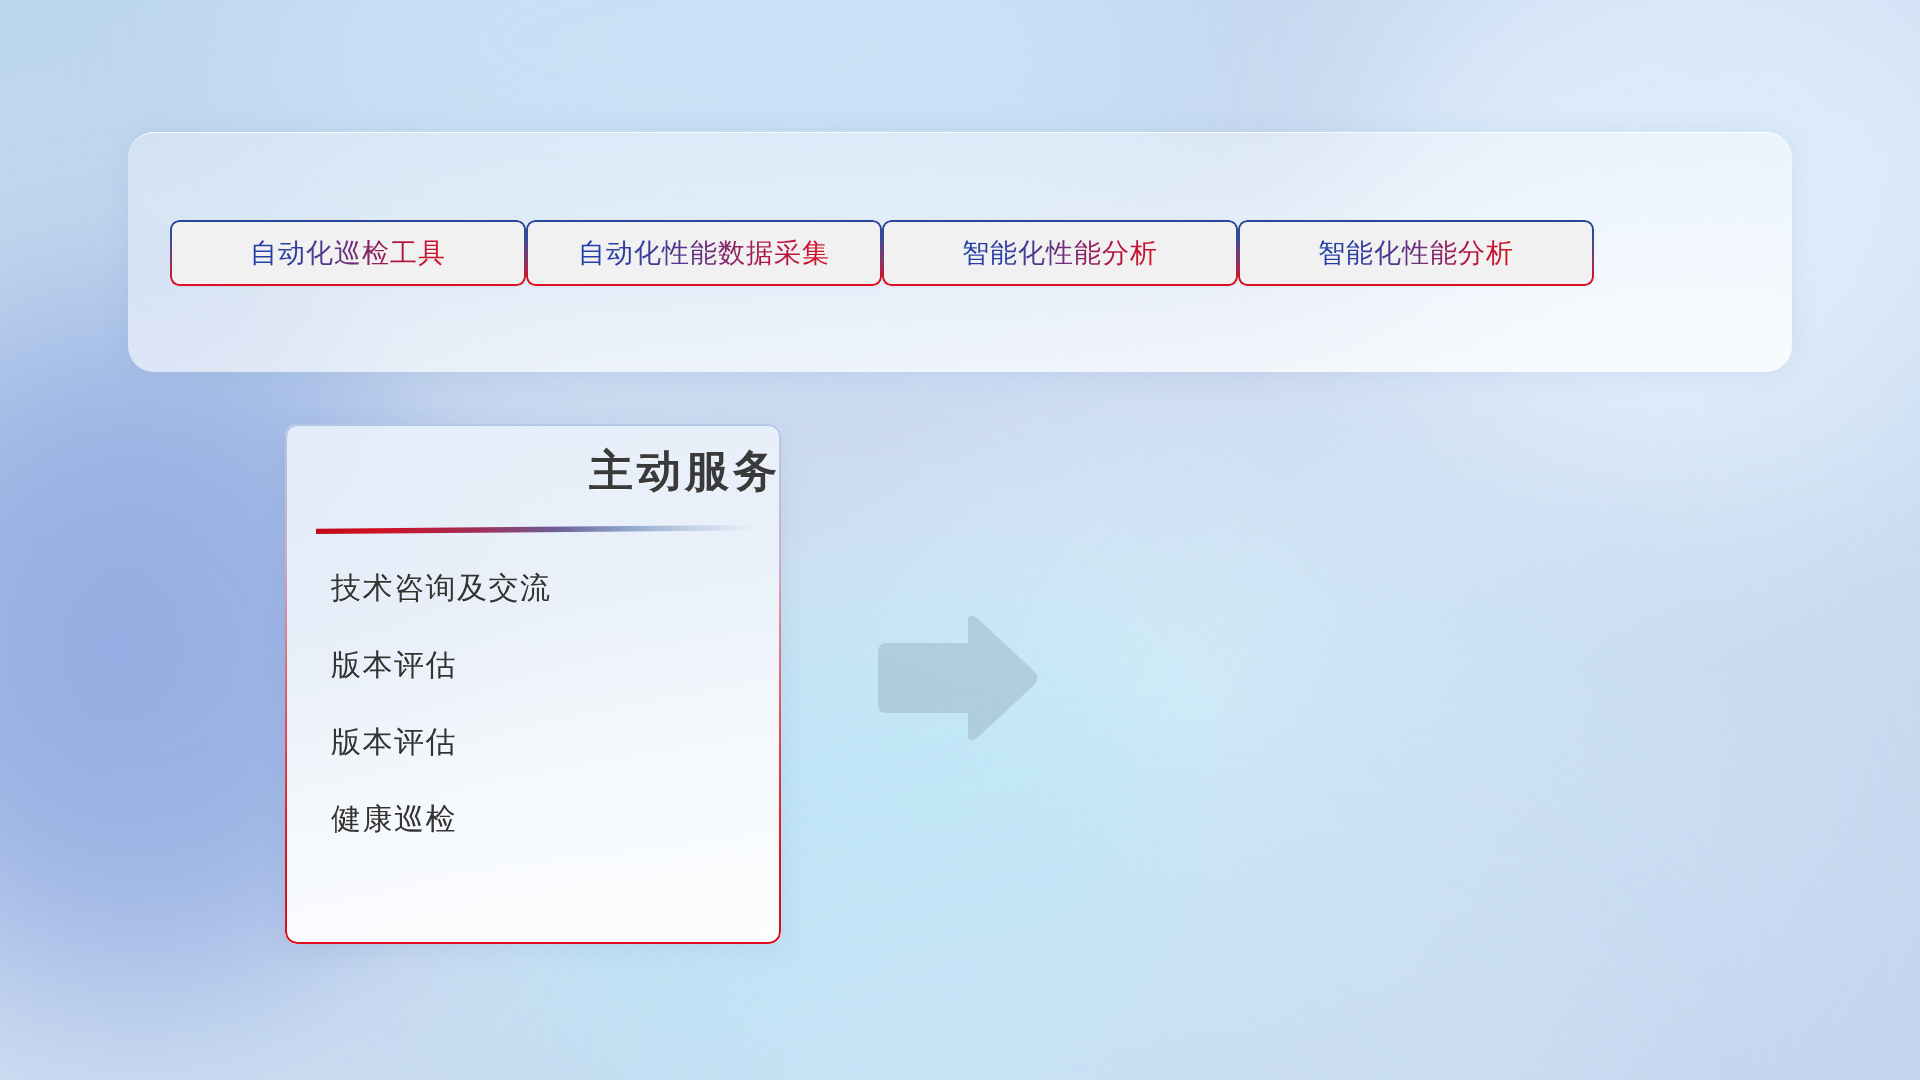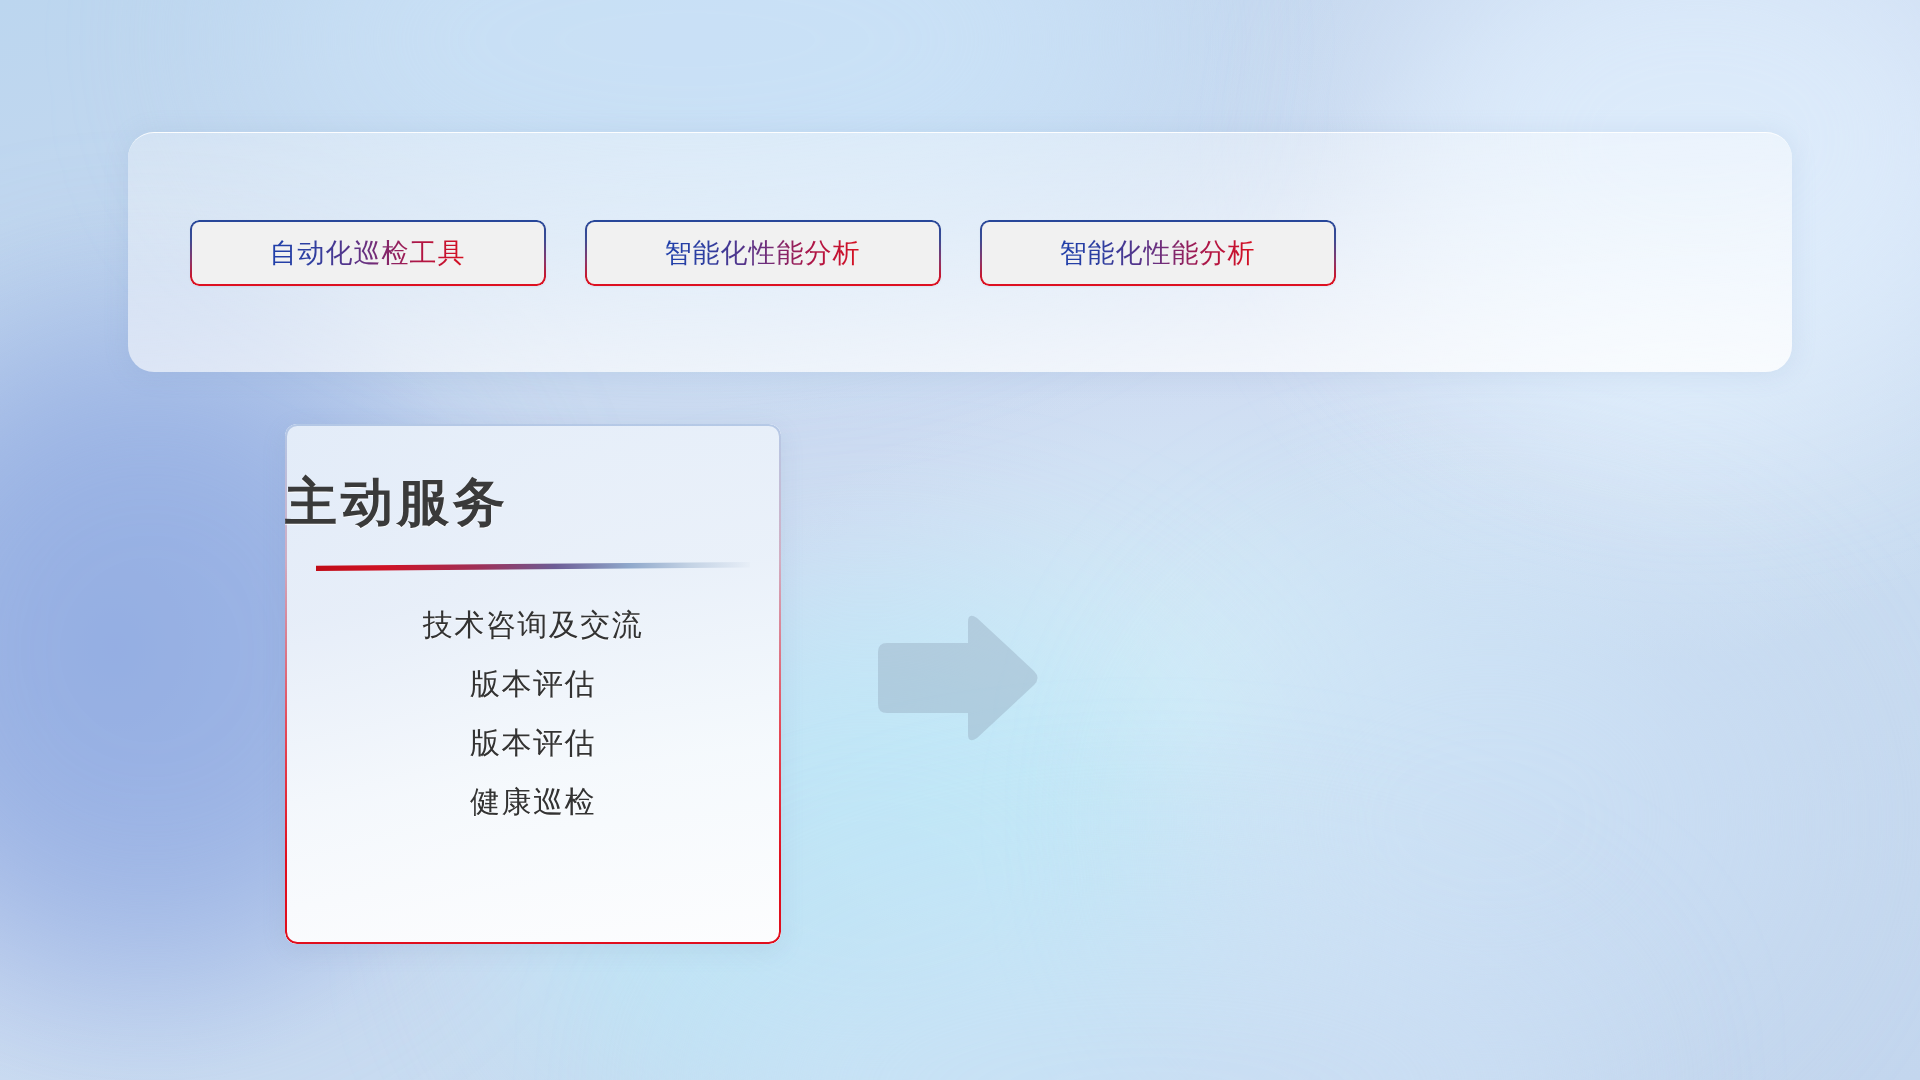--- a/index.html
+++ b/index.html
@@ -47,21 +47,21 @@
     height: 240px;
     border-radius: 26px;
     background: linear-gradient(176deg,
         rgba(255,255,255,0.30) 0%,
         rgba(255,255,255,0.46) 40%,
         rgba(255,255,255,0.80) 100%);
     box-shadow: 0 2px 26px rgba(120,150,190,0.16);
     border-top: 1px solid rgba(255,255,255,0.85);
     box-sizing: border-box;
     display: grid;
-    grid-template-columns: repeat(4, 1fr);
+    grid-template-columns: repeat(5, 1fr);
     grid-auto-rows: 1fr;
     align-items: center;
     justify-items: center;
     padding: 26px 42px;
     row-gap: 12px;
   }
 
   .pill {
     position: relative;
     width: 356px;
@@ -133,23 +133,23 @@
     -webkit-mask-composite: xor;
             mask: linear-gradient(#fff 0 0) content-box, linear-gradient(#fff 0 0);
             mask-composite: exclude;
     pointer-events: none;
   }
   #card-active  { left: 285px; }
   #card-passive { left: 1130px; }
 
   .card-title {
     position: relative;
-    margin: 44px 0 0 0;
-    text-align: left;
-    font-size: 52px;
+    margin: 18px 0 0 0;
+    text-align: right;
+    font-size: 44px;
     font-weight: bold;
     color: #3a3a3a;
     letter-spacing: 4px;
     text-shadow: 0 1px 1px rgba(255,255,255,0.9);
   }
 
   .card-divider {
     position: relative;
     margin: 24px auto 0 auto;
     width: 434px;
@@ -158,22 +158,22 @@
         #c00b16 0%, #cf1225 16%, #9d3159 38%, #6d5d96 55%,
         #8fa8cb 72%, #c3d2e4 86%, rgba(223,231,241,0.25) 100%);
     clip-path: polygon(0 42%, 100% 0, 100% 62%, 0 100%);
   }
 
   .card-items {
     position: relative;
     margin-top: 34px;
     display: flex;
     flex-direction: column;
-    align-items: center;
-    gap: 18px;
+    gap: 36px;
+    margin-left: 46px;
   }
   .card-item {
     font-size: 30px;
     color: #333333;
     letter-spacing: 1.5px;
     text-shadow: 0 1px 0 rgba(255,255,255,0.8);
     white-space: nowrap;
   }
 
   
@@ -197,20 +197,23 @@
   <div class="blob blob-d"></div>
   <div class="blob blob-e"></div>
   <div class="blob blob-f"></div>
 
   <div id="top-panel">
 
     <div class="pill">
       <span class="pill-label">自动化巡检工具</span>
     </div>
 
+    <div class="pill">
+      <span class="pill-label">自动化性能数据采集</span>
+    </div>
 
     <div class="pill">
       <span class="pill-label">智能化性能分析</span>
     </div>
 
     <div class="pill">
       <span class="pill-label">智能化性能分析</span>
     </div>
 
 

